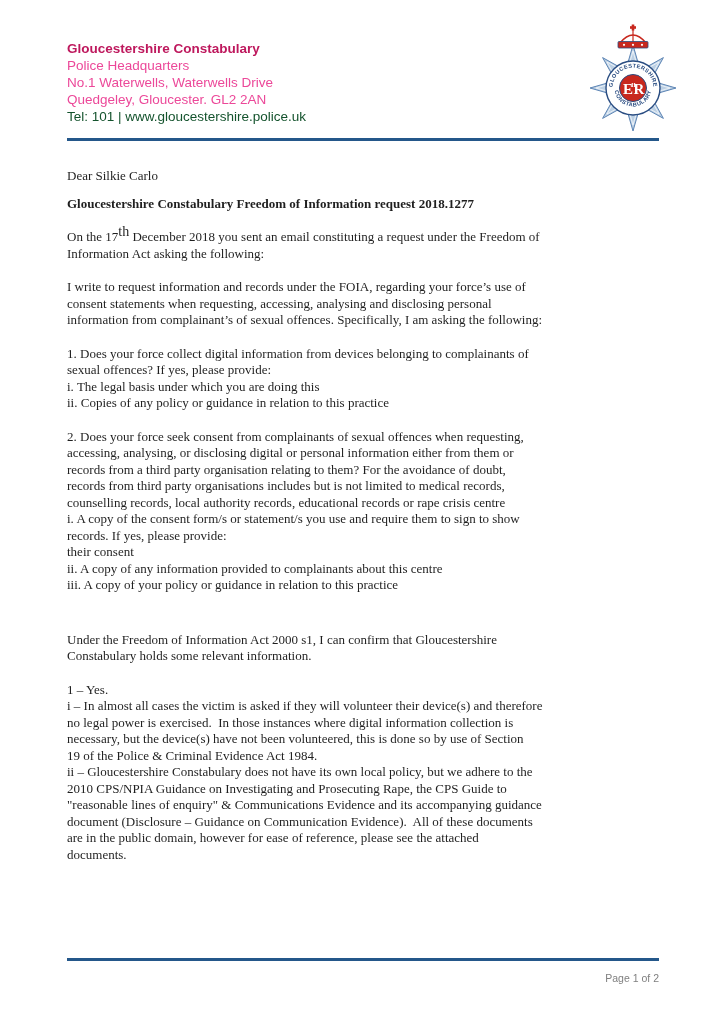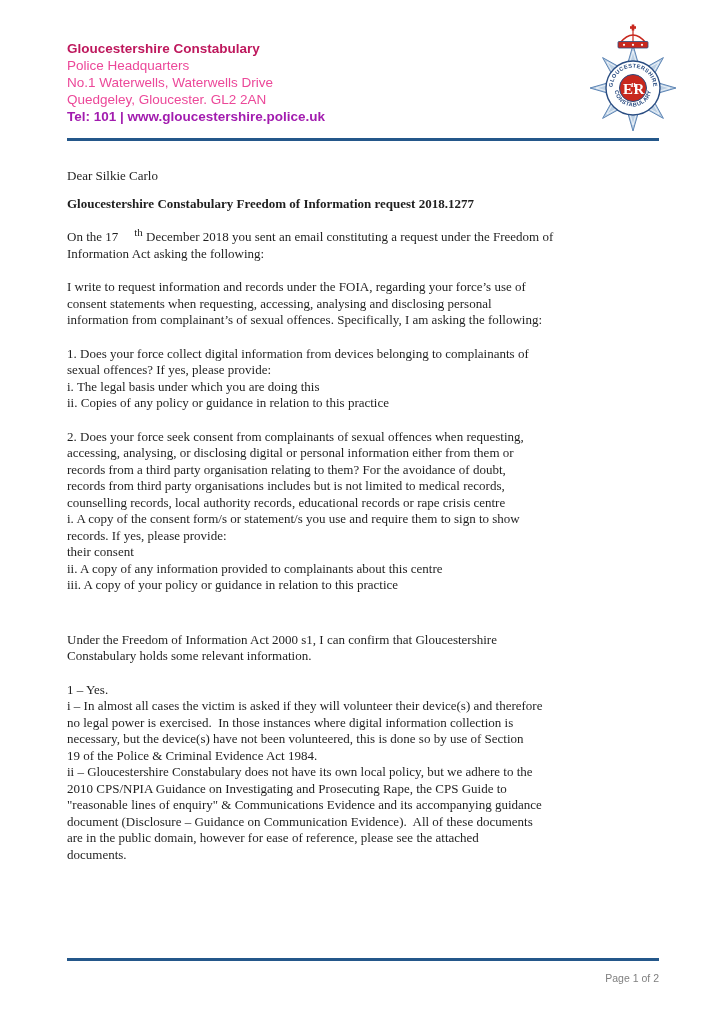--- a/index.html
+++ b/index.html
@@ -8,36 +8,36 @@
     width:724px; height:1024px; position:relative; overflow:hidden;
     font-family:"Liberation Sans","DejaVu Sans",sans-serif;
     color:#1f1f1f;
   }
   .page { position:absolute; inset:0; background:#ffffff; }
 
   
   .header-block { position:absolute; left:67px; top:40px; line-height:17px; font-size:13.5px; }
   .org-name { color:#be185d; font-weight:bold; }
   .addr-line { color:#ec4899; }
-  .contact-line { color:#a21caf; font-weight:bold; }
+  .contact-line { color:#14532d; font-weight:normal; }
 
   .rule { position:absolute; left:67px; width:592px; height:3px; background:#24578a; }
   .header-rule { top:138px; }
   .footer-rule { top:958px; }
 
   .logo { position:absolute; left:589px; top:24px; width:88px; height:108px; }
 
   
   .letter-body { position:absolute; left:67px; top:168px; width:596px; font-size:13px; line-height:16.5px; }
   .line { white-space:pre;font-family:Liberation Serif, serif; }
   .salutation { }
   .subject-line { font-weight:bold; margin-top:11px; }
   .para { margin-top:17px; }
   .para.gap2 { margin-top:38px; }
-  sup { font-size:11px; line-height:0; vertical-align:super;margin-left:16px; }
+  sup { font-size:14px; line-height:0; vertical-align:super; }
 
   
   .page-number { position:absolute; left:67px; top:972px; width:592px; text-align:right;
                  font-size:10.5px; color:#7f7f7f; }
 </style>
 </head>
 <body>
 
 <div class="page">
 

